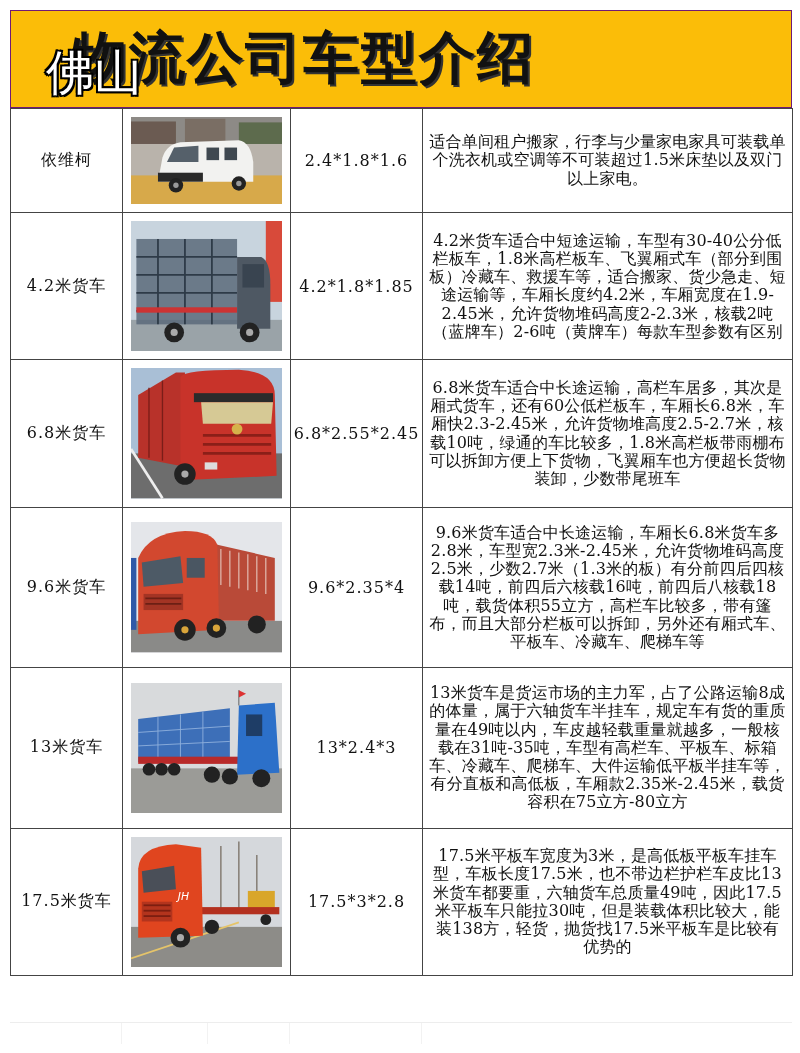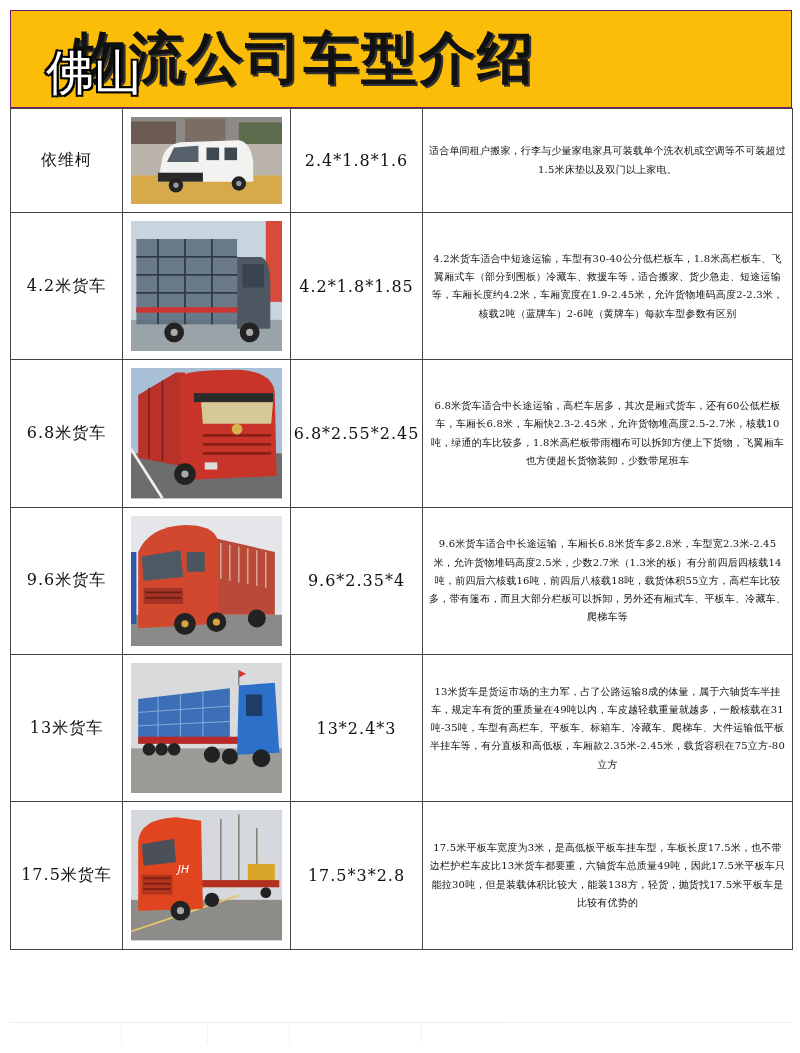--- a/index.html
+++ b/index.html
@@ -32,21 +32,21 @@
   table.spec { border-collapse: collapse; width: 782px; table-layout: fixed; }
   table.spec td { border: 1.5px solid #444; text-align: center; vertical-align: middle; }
   col.c1 { width: 112px; } col.c2 { width: 168px; } col.c3 { width: 132px; } col.c4 { width: 370px; }
 
   .hdr td { height: 90px; }
   .hdr-size { font-size: 34px; font-family: "DejaVu Serif", serif; }
   .hdr-intro { font-size: 20px; font-family: "DejaVu Serif", serif; }
 
   .name-cell { font-size: 16px; letter-spacing: 1px; }
   .size-cell { font-size: 16px; letter-spacing: 1px; font-family: "DejaVu Serif", serif; }
-  .desc-cell { font-size: 10px; line-height: 18.2px; padding: 16px 6px; text-align: center; letter-spacing: 0.2px; }
+  .desc-cell { font-size: 16px; line-height: 18.2px; padding: 16px 6px; text-align: center; letter-spacing: 0.2px; }
 
   .photo-cell { padding: 8px !important; }
   .photo { width: 100%; height: 100%; position: relative; overflow: hidden; }
   .photo svg { display: block; width: 100%; height: 100%; }
 
   .footer-ghost { position: absolute; left: 10px; top: 1022px; width: 782px; height: 22px;
     border-top: 1px solid #ddd; display: flex; opacity: .5; }
   .footer-ghost div { border-right: 1px solid #e6e6e6; }
 </style>
 </head>

